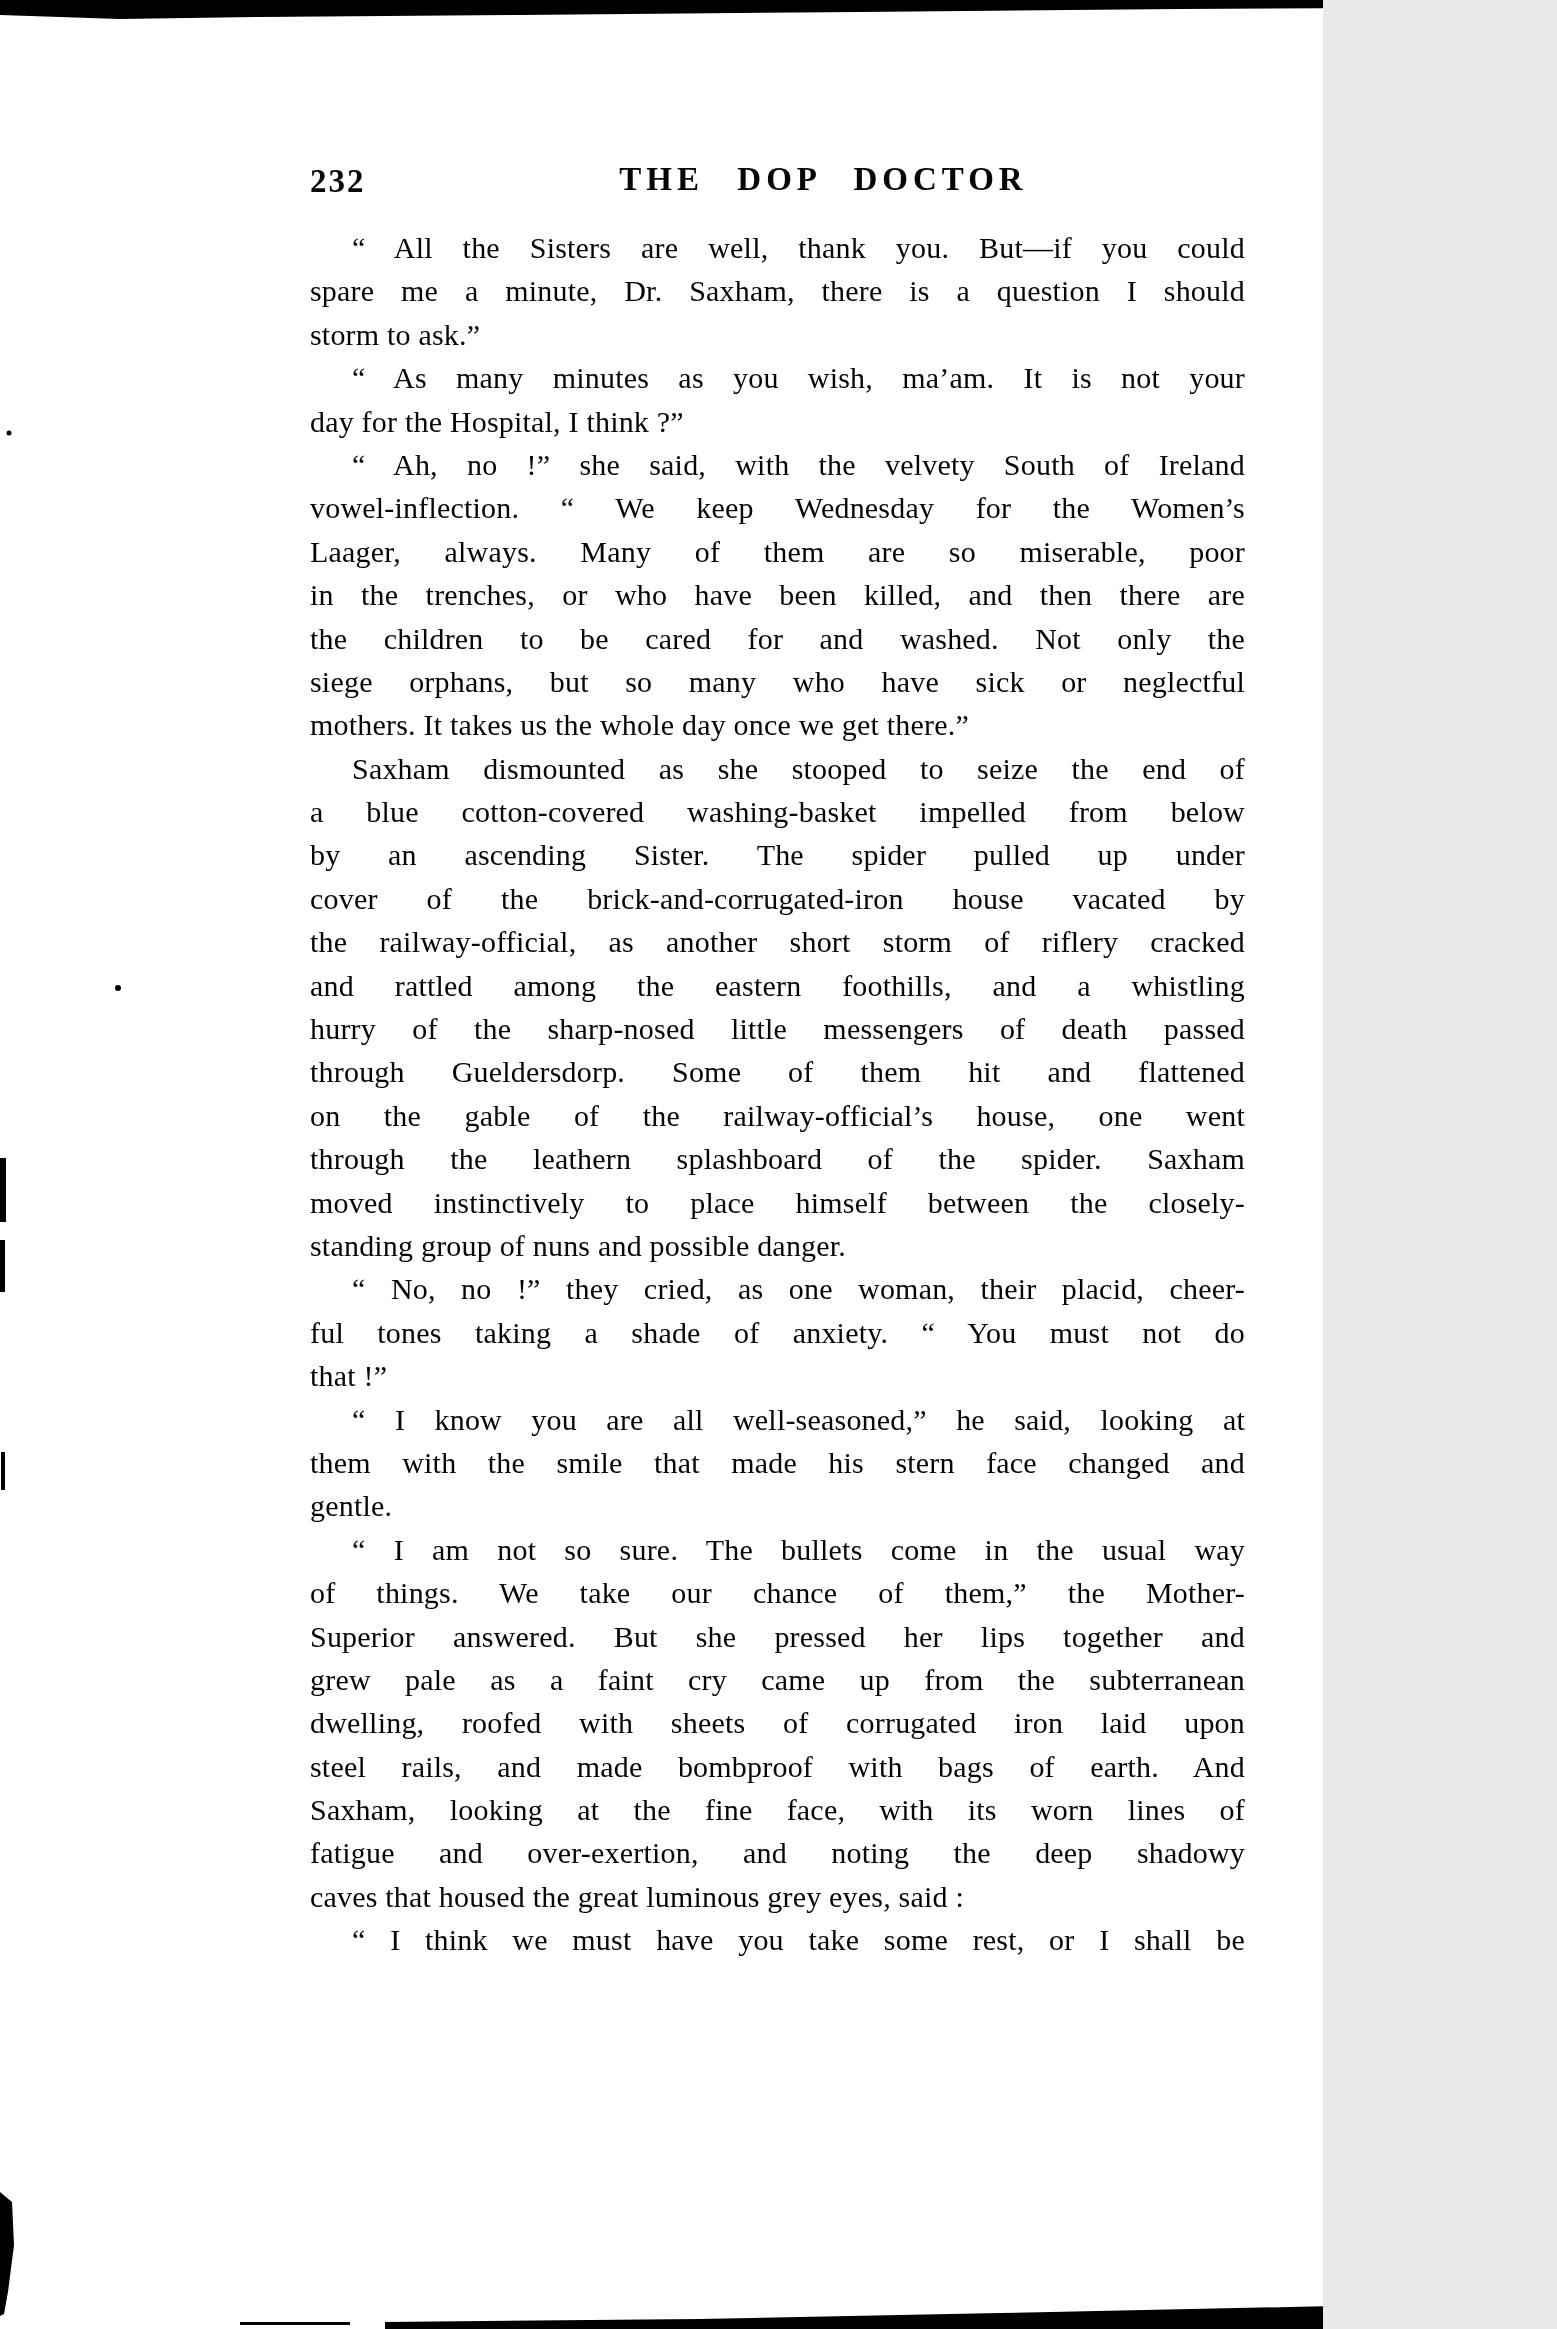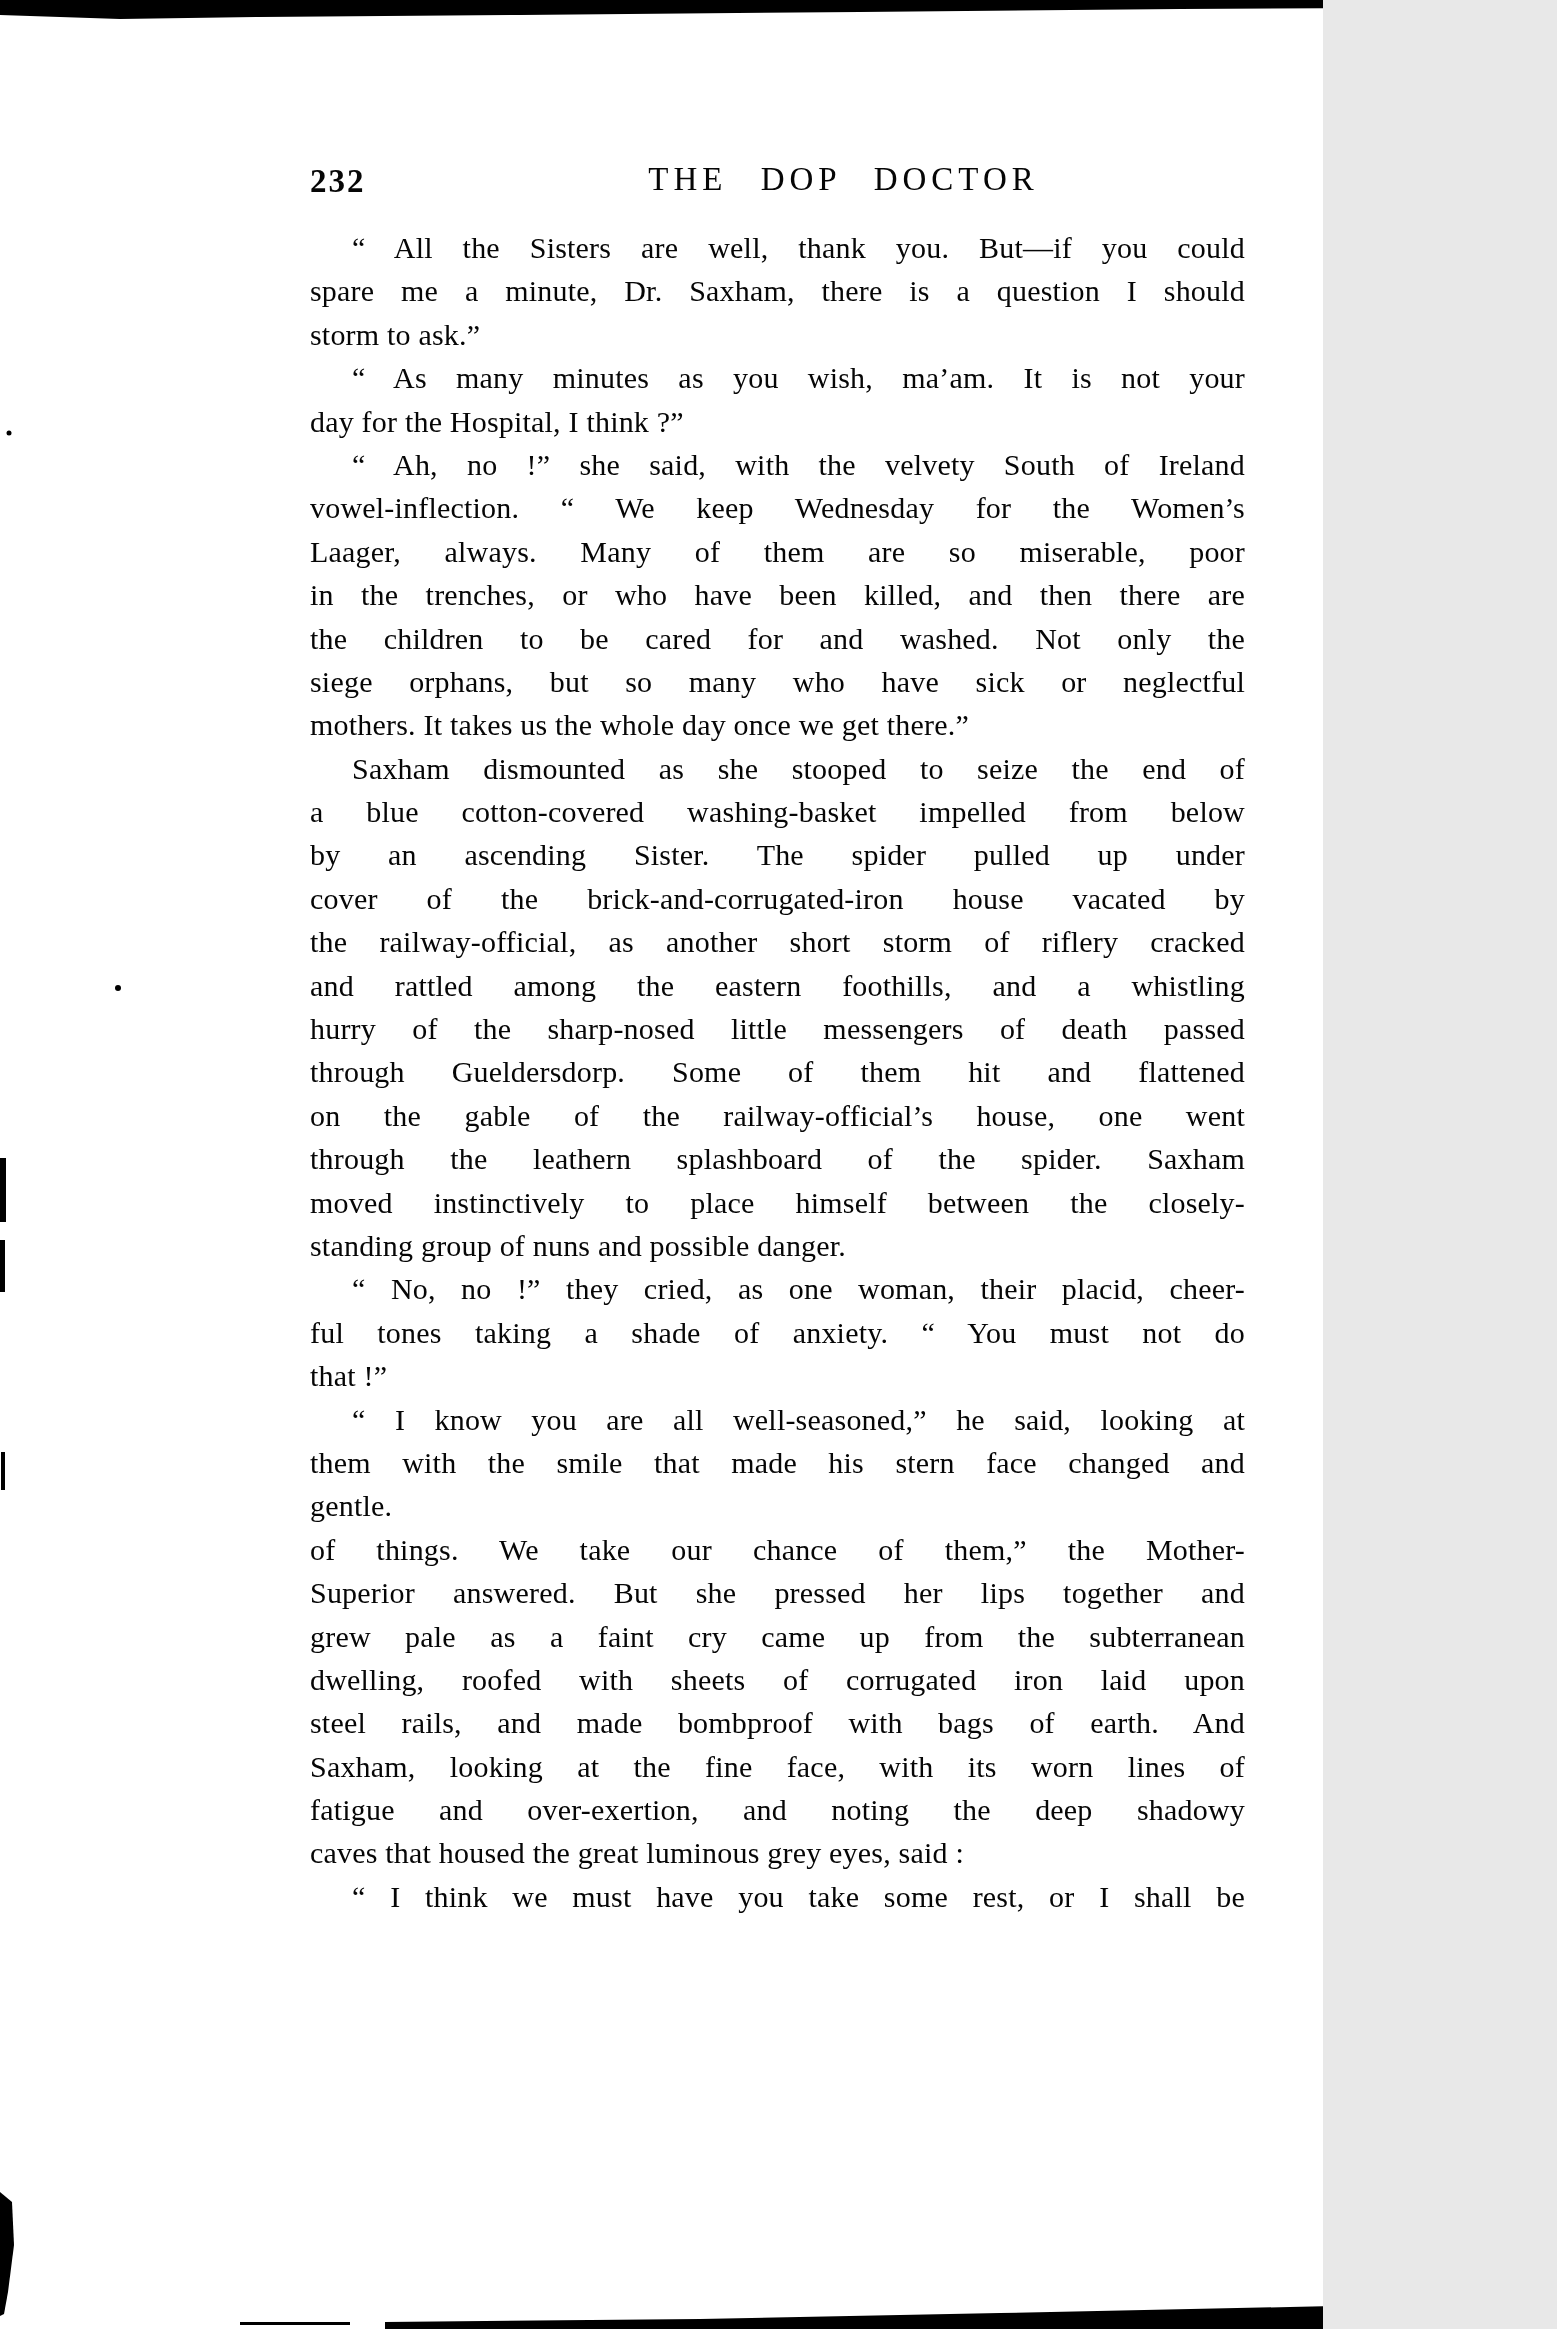--- a/index.html
+++ b/index.html
@@ -9,23 +9,23 @@
     background:#ffffff;
     overflow:hidden;
     font-family:"Liberation Serif", serif;
     color:#060606;
   }
   .header-num{
     position:absolute;left:310px;top:163px;
     font-size:33px;font-weight:bold;letter-spacing:2px;
   }
   .header-title{
-    position:absolute;left:376px;top:161px;width:935px;
+    position:absolute;left:356px;top:161px;width:935px;
     text-align:center;
-    font-size:33px;font-weight:normal;letter-spacing:5px;word-spacing:20px;
+    font-size:33px;font-weight:bold;letter-spacing:5px;word-spacing:20px;
   }
   .body-text{
     position:absolute;left:310px;top:226px;width:935px;
   }
   .line{
     height:43.4px;line-height:43.4px;
     font-size:30px;font-weight:normal;letter-spacing:0.2px;
     white-space:nowrap;
     text-align:justify;
     text-align-last:justify;
@@ -70,20 +70,21 @@
       <div class="line">on the gable of the railway-official’s house, one went</div>
       <div class="line">through the leathern splashboard of the spider. Saxham</div>
       <div class="line">moved instinctively to place himself between the closely-</div>
       <div class="line last">standing group of nuns and possible danger.</div>
       <div class="line indent">“ No, no !” they cried, as one woman, their placid, cheer-</div>
       <div class="line">ful tones taking a shade of anxiety. “ You must not do</div>
       <div class="line last">that !”</div>
       <div class="line indent">“ I know you are all well-seasoned,” he said, looking at</div>
       <div class="line">them with the smile that made his stern face changed and</div>
       <div class="line last">gentle.</div>
+      <div class="line indent">“ I am not so sure. The bullets come in the usual way</div>
       <div class="line">of things. We take our chance of them,” the Mother-</div>
       <div class="line">Superior answered. But she pressed her lips together and</div>
       <div class="line">grew pale as a faint cry came up from the subterranean</div>
       <div class="line">dwelling, roofed with sheets of corrugated iron laid upon</div>
       <div class="line">steel rails, and made bombproof with bags of earth. And</div>
       <div class="line">Saxham, looking at the fine face, with its worn lines of</div>
       <div class="line">fatigue and over-exertion, and noting the deep shadowy</div>
       <div class="line last">caves that housed the great luminous grey eyes, said :</div>
       <div class="line indent">“ I think we must have you take some rest, or I shall be</div>
     </div>

